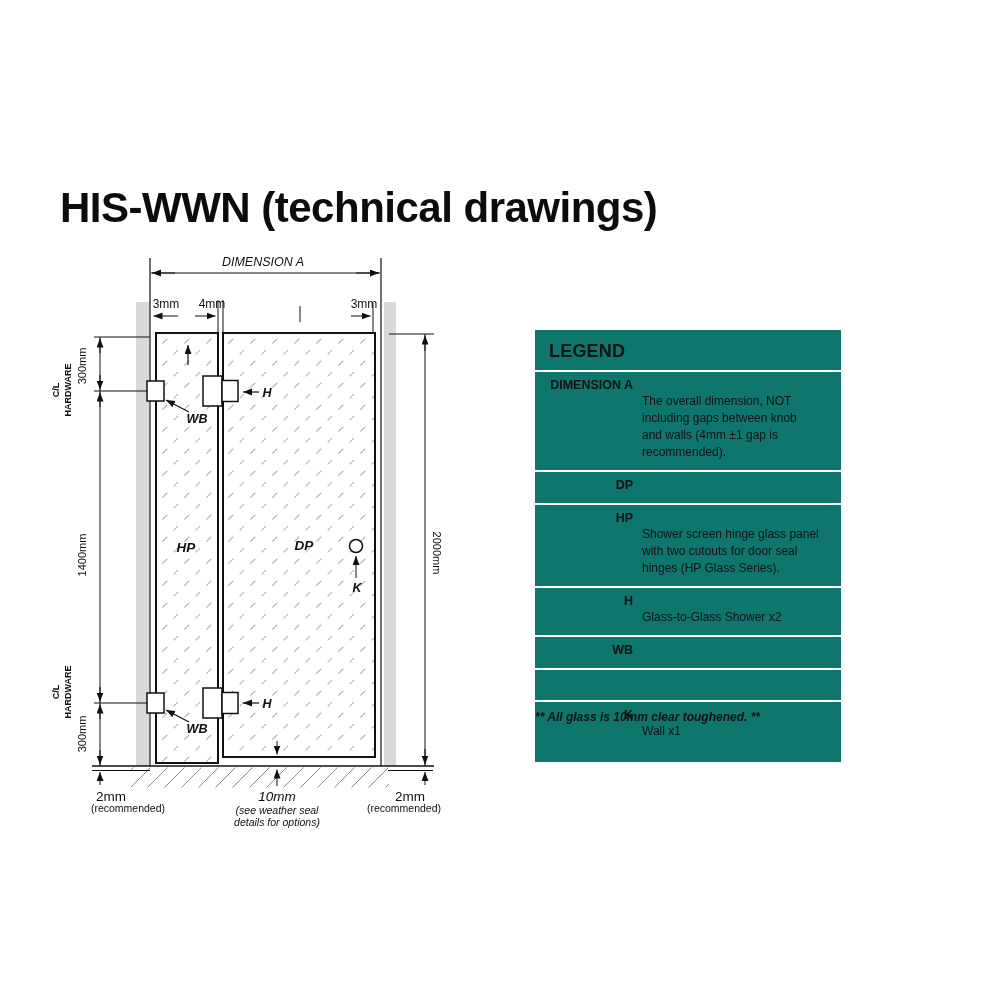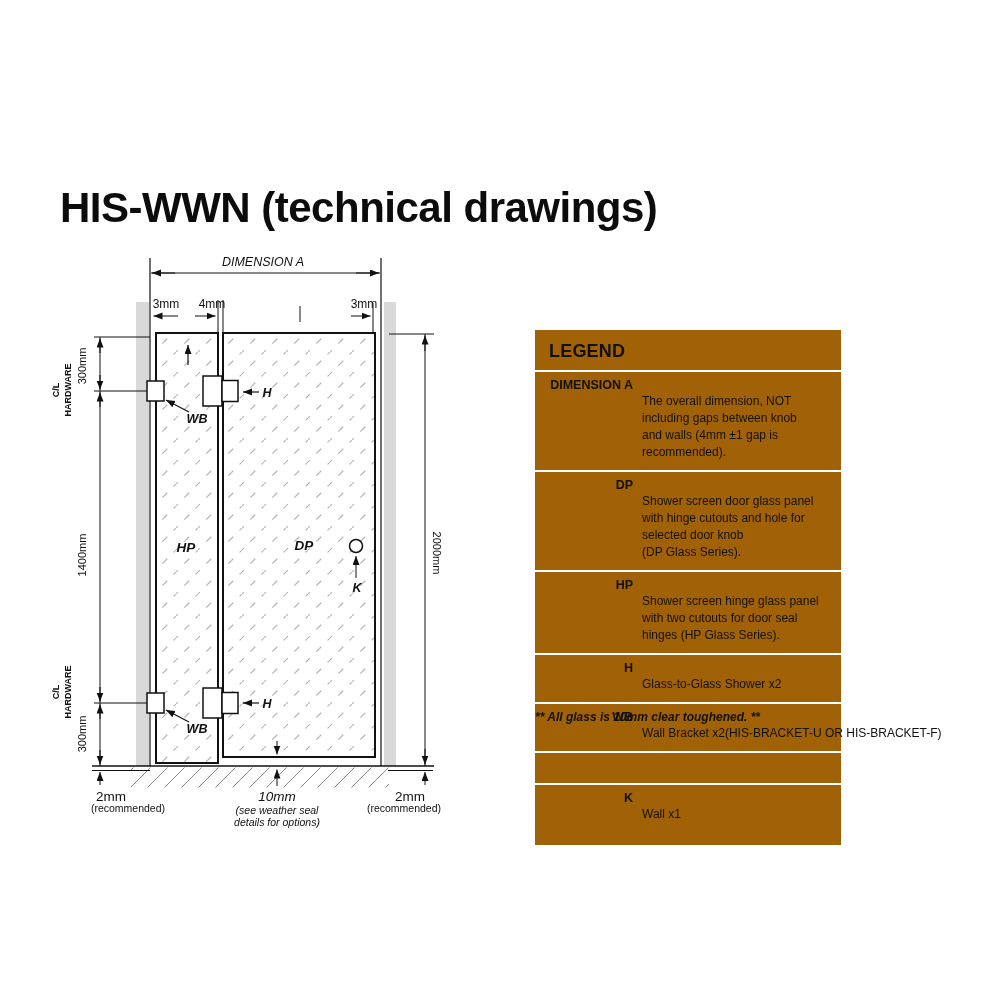--- a/index.html
+++ b/index.html
@@ -21,21 +21,21 @@
   .t-cl    { font-size:9px; font-weight:bold; }
   .t-panel { font-size:13.5px; font-weight:bold; font-style:italic; }
   .t-part  { font-size:12.5px; font-weight:bold; font-style:italic; }
   .t-mm    { font-size:13.5px; }
   .t-mmi   { font-size:13.5px; font-style:italic; }
   .t-note  { font-size:10.5px; }
   .t-notei { font-size:10.5px; font-style:italic; }
 
   .legend {
     position:absolute; left:535px; top:330px; width:306px;
-    background:#a16207; padding:11px 0 13px 0;
+    background:#0f766e; padding:11px 0 13px 0;
   }
   .legend-title {
     font-size:18px; font-weight:bold; letter-spacing:0.2px;
     padding:0 0 8px 14px;
   }
   .legend-row { display:flex; border-top:2px solid #ffffff; padding:5px 0 9px 0; }
   .legend-row.empty-row { min-height:13px; }
   .legend-term {
     flex:none; width:98px; text-align:right;
     font-weight:bold; font-size:12.5px; line-height:17px;
@@ -190,49 +190,40 @@
     <div class="legend-desc">
       <div>The overall dimension, NOT</div>
       <div>including gaps between knob</div>
       <div>and walls (4mm ±1 gap is</div>
       <div>recommended).</div>
     </div>
   </div>
 
   <div class="legend-row">
     <div class="legend-term">DP</div>
-    <div class="legend-desc">
-      <div>Shower screen door glass panel</div>
-      <div>with hinge cutouts and hole for</div>
-      <div>selected door knob</div>
-      <div>(DP Glass Series).</div>
-    </div>
   </div>
 
   <div class="legend-row">
     <div class="legend-term">HP</div>
     <div class="legend-desc">
       <div>Shower screen hinge glass panel</div>
       <div>with two cutouts for door seal</div>
       <div>hinges (HP Glass Series).</div>
     </div>
   </div>
 
   <div class="legend-row">
     <div class="legend-term">H</div>
     <div class="legend-desc">
       <div>Glass-to-Glass Shower x2</div>
     </div>
   </div>
 
   <div class="legend-row">
     <div class="legend-term">WB</div>
-    <div class="legend-desc nowrap">
-      <div>Wall Bracket x2(HIS-BRACKET-U OR HIS-BRACKET-F)</div>
-    </div>
   </div>
 
   <div class="legend-row empty-row">
     <div class="legend-term"></div>
     <div class="legend-desc"></div>
   </div>
 
   <div class="legend-row">
     <div class="legend-term">K</div>
     <div class="legend-desc">

